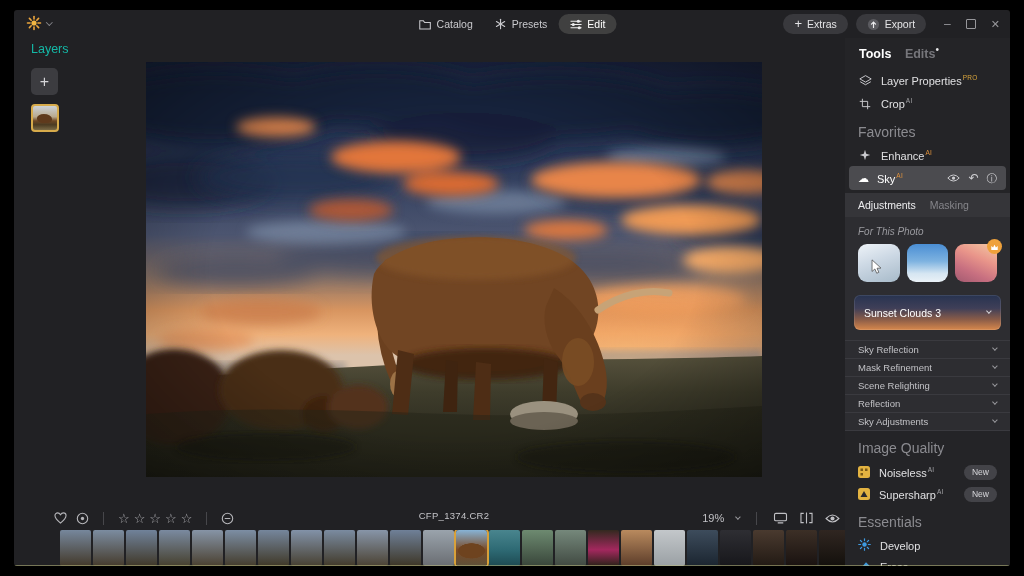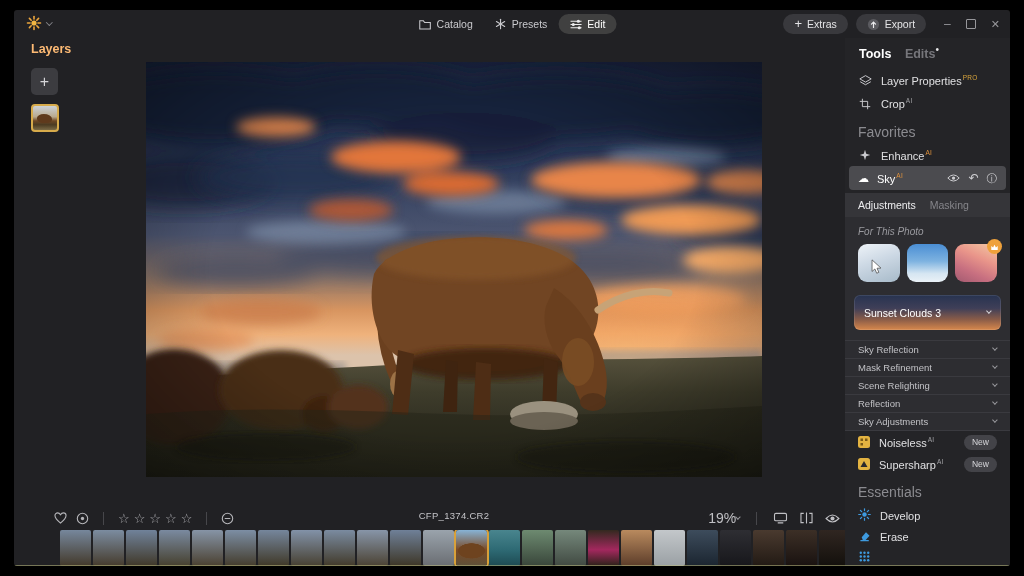--- a/index.html
+++ b/index.html
@@ -23,21 +23,21 @@
   .pill{display:flex;align-items:center;gap:5px;height:20px;padding:0 11px;background:#39393d;
        border-radius:11px;color:#e4e4e6;font-size:10.5px;}
   .pill .plus{font-size:13px;line-height:1;margin-top:-1px;}
   .win-controls{display:flex;align-items:center;gap:15px;margin-left:10px;color:#97979b;}
   .win-min{font-size:12px;}
   .win-max{width:8px;height:8px;border:1.2px solid #97979b;border-radius:1px;}
   .win-close{font-size:11px;}
 
   
   .layers{position:absolute;left:17px;top:32px;z-index:4;}
-  .layers-title{font-size:12.5px;font-weight:700;color:#fdba74;}
+  .layers-title{font-size:12.5px;font-weight:400;color:#14b8a6;}
   .add-btn{margin-top:12px;width:27px;height:27px;background:#3c3c40;border-radius:5px;
        display:flex;align-items:center;justify-content:center;color:#d5d5d8;font-size:16px;}
   .layer-thumb{margin-top:9px;width:24px;height:24px;border-radius:4px;border:2px solid #d7ab4b;
        background:linear-gradient(180deg,#cdd3d8 0%,#b9a98e 45%,#6e4824 62%,#4b3b22 78%,#7a6a45 100%);
        position:relative;overflow:hidden;}
   .layer-thumb::after{content:"";position:absolute;left:4px;top:8px;width:15px;height:9px;
        border-radius:50% 60% 40% 50%;background:#5f3a1c;}
 
   
   .canvas{position:absolute;left:132px;top:52px;width:616px;height:415px;background:#141414;}
@@ -46,21 +46,21 @@
   
   .bottom-toolbar{position:absolute;left:40px;right:170px;top:496px;height:24px;z-index:2;
        display:flex;align-items:center;color:#b4b4b8;}
   .bt-left{display:flex;align-items:center;gap:9px;}
   .sep{width:1px;height:13px;background:#47474b;margin:0 5px;}
   .stars{display:flex;gap:4px;}
   .star{font-size:13px;color:#a9a9ad;line-height:1;}
   .filename{position:absolute;left:400px;top:4px;transform:translateX(-50%);
        font-size:9.5px;color:#c5c5c9;letter-spacing:.3px;}
   .bt-right{margin-left:auto;display:flex;align-items:center;gap:11px;}
-  .zoom-ctl{display:flex;align-items:center;gap:0;font-size:14px;color:#c0c0c4;text-align:right;}
+  .zoom-ctl{display:flex;align-items:center;gap:12px;font-size:11px;color:#c0c0c4;text-align:right;}
   .chev{border:solid #9a9a9e;border-width:0 1.3px 1.3px 0;padding:2px;display:inline-block;
        transform:rotate(45deg);margin-top:-3px;}
   .chev.sm{padding:1.4px;}
 
   
   .filmstrip{position:absolute;left:46px;top:520px;width:787px;height:36px;display:flex;gap:2px;
        overflow:hidden;z-index:1;}
   .thumb{flex:0 0 31px;height:36px;border-radius:2px;}
   .thumb.selected{box-shadow:0 0 0 2px #d9a13a;border-radius:3px;}
 
@@ -470,20 +470,21 @@
             <span>Reflection</span>
             <span class="chev sm"></span>
           </div>
           <div class="sect">
             <span>Sky Adjustments</span>
             <span class="chev sm"></span>
           </div>
         </div>
       </div>
 
+      <div class="sec-title">Image Quality</div>
 
       <div class="iq-row">
         <span class="sq-ic" style="background:#e3b341;">
           <svg width="12" height="12" viewBox="0 0 12 12">
               <g fill="#7a5a18">
                 <rect x="2.5" y="2.5" width="2.5" height="2.5"></rect>
                 <rect x="7" y="2.5" width="2.5" height="2.5"></rect>
                 <rect x="2.5" y="7" width="2.5" height="2.5"></rect>
               </g>
             </svg>

